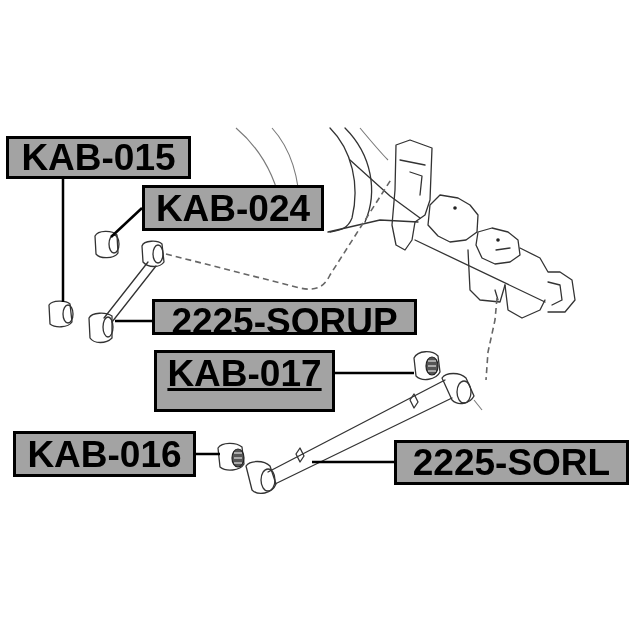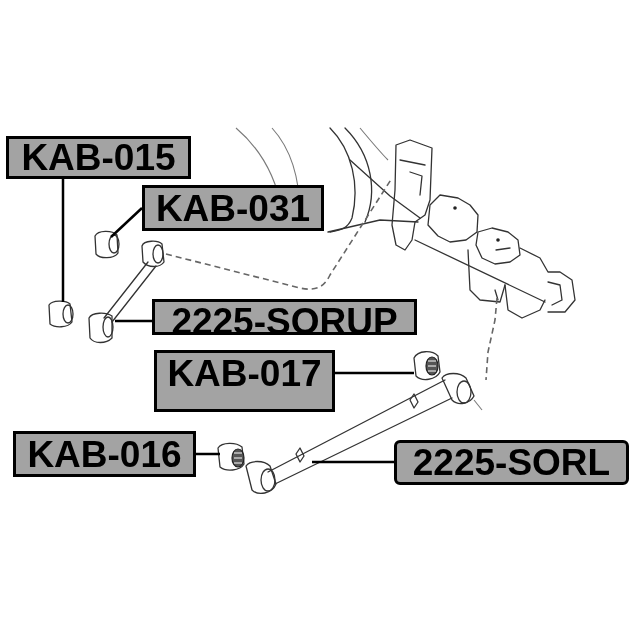--- a/index.html
+++ b/index.html
@@ -133,23 +133,23 @@
       <line class="leader" x1="142" y1="208" x2="111" y2="237"></line>
       <line class="leader" x1="152" y1="321" x2="115" y2="321"></line>
       <line class="leader" x1="334" y1="373" x2="414" y2="373"></line>
       <line class="leader" x1="195" y1="454" x2="220" y2="454"></line>
       <line class="leader" x1="394" y1="462" x2="312" y2="462"></line>
     </g>
   </svg>
 
   <div class="part-label" style="left:6px; top:136px; width:185px; height:43px;">KAB-015</div>
 
-  <div class="part-label" style="left:142px; top:185px; width:182px; height:46px; line-height:41px;">KAB-031</div>
+  <div class="part-label" style="left:142px; top:185px; width:182px; height:46px; line-height:41px;">KAB-024</div>
 
   <div class="part-label" style="left:152px; top:299px; width:265px; height:36px; line-height:40px;">2225-SORUP</div>
 
-  <div class="part-label" style="left:154px; top:350px; width:181px; height:62px; line-height:41px;">KAB-017</div>
+  <div class="part-label" style="left:154px; top:350px; width:181px; height:62px; line-height:41px;text-decoration:underline;">KAB-017</div>
 
   <div class="part-label" style="left:13px; top:431px; width:183px; height:46px; line-height:41px;">KAB-016</div>
 
-  <div class="part-label" style="left:394px; top:440px; width:235px; height:45px; line-height:40px;border-radius:6px;">2225-SORL</div>
+  <div class="part-label" style="left:394px; top:440px; width:235px; height:45px; line-height:40px;">2225-SORL</div>
 
 </div>
 
 </body></html>

